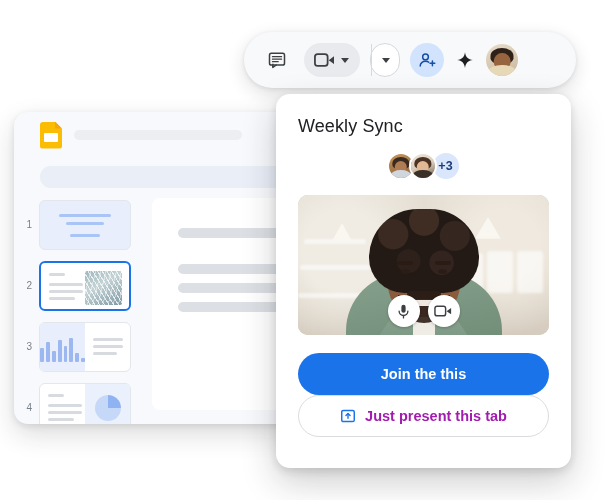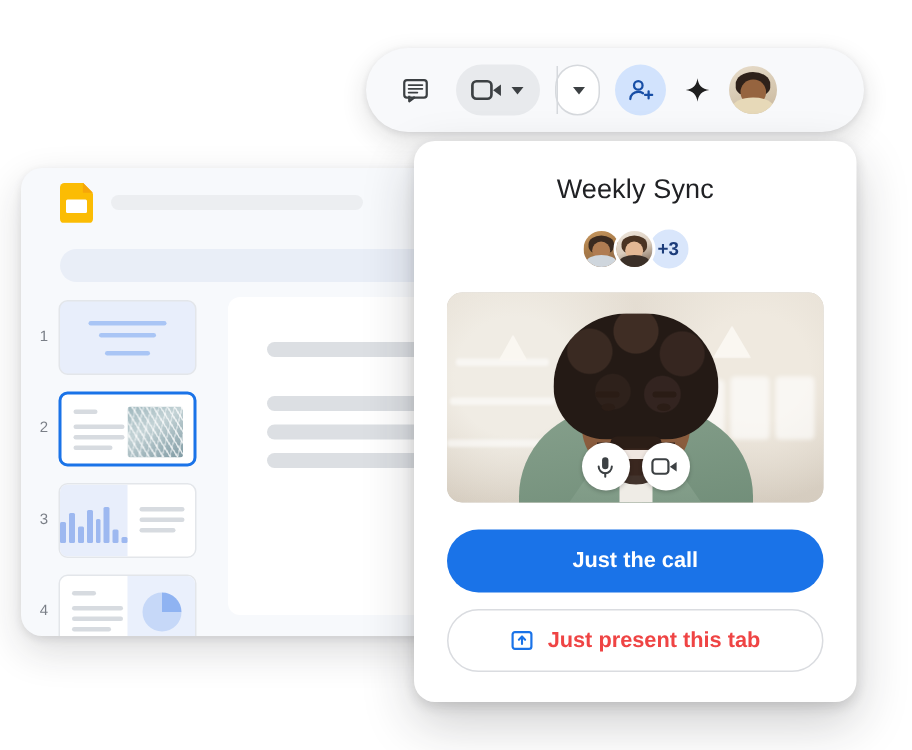--- a/index.html
+++ b/index.html
@@ -123,21 +123,21 @@
   .spark { display: flex; align-items: center; justify-content: center; width: 22px; }
   .tb-avatar { width: 32px; height: 32px; border-radius: 50%; overflow: hidden; flex: none; }
 
   
   .join-card {
     position: absolute; left: 276px; top: 94px; width: 295px; height: 374px;
     background: #fff; border-radius: 14px;
     box-shadow: 0 14px 34px rgba(32,33,36,.22), 0 3px 8px rgba(32,33,36,.14);
     padding: 22px 22px 0 22px;
   }
-  .jc-title { text-align: center; font-size: 18px; color: #202124; letter-spacing: .1px; }
+  .jc-title { text-align: left; font-size: 18px; color: #202124; letter-spacing: .1px; }
   .jc-people { display: flex; justify-content: center; align-items: center; margin-top: 14px; }
   .av {
     width: 28px; height: 28px; border-radius: 50%; overflow: hidden;
     border: 2px solid #fff; margin-left: -6px; position: relative;
   }
   .av:first-child { margin-left: 0; }
   .more-badge {
     width: 30px; height: 30px; border-radius: 50%; background: #d9e6fb;
     color: #1c3c7a; font-size: 12.5px; font-weight: bold;
     display: flex; align-items: center; justify-content: center;
@@ -155,22 +155,22 @@
   .vc-btn { width: 32px; height: 32px; border-radius: 50%; background: #fff;
             display: flex; align-items: center; justify-content: center;
             box-shadow: 0 1px 3px rgba(0,0,0,.22); }
 
   .btn-join {
     margin-top: 18px; height: 42px; width: 251px; border-radius: 21px;
     background: #1a73e8; color: #fff; font-size: 14.5px; font-weight: bold;
     display: flex; align-items: center; justify-content: center;
   }
   .btn-present {
-    margin-top: 11px; height: 42px; width: 251px; border-radius: 21px;
-    background: #fff; border: 1px solid #dadce0; color: #ef4444;
+    height: 42px; width: 251px; border-radius: 21px;
+    background: #fff; border: 1px solid #dadce0; color: #a21caf;
     font-size: 14.5px; font-weight: bold;
     display: flex; align-items: center; justify-content: center; gap: 9px;
   }
 
   
   .photo { position: absolute; inset: 0; }
   .ph-bg {
     position: absolute; inset: 0;
     background:
       radial-gradient(circle at 18% 40%, #f0ece4 0 18%, rgba(240,236,228,0) 42%),
@@ -428,21 +428,21 @@
         </div>
         <div class="vc-btn">
           <svg width="19" height="16" viewBox="0 0 26 20">
             <rect x="1.3" y="3.4" width="14.6" height="13.2" rx="3" stroke="#3c4043" stroke-width="2" fill="none"></rect>
             <path d="M17.2 10.2 L23.4 5.8 V14.6 Z" fill="#3c4043"></path>
           </svg>
         </div>
       </div>
     </div>
 
-    <div class="btn-join">Just the call</div>
+    <div class="btn-join">Join the this</div>
 
     <div class="btn-present">
       <svg width="16" height="16" viewBox="0 0 24 24">
         <rect x="2.6" y="3.6" width="18.8" height="16.8" rx="2.4" stroke="#1a73e8" stroke-width="2.2" fill="none"></rect>
         <path d="M12 15.5V8.4" stroke="#1a73e8" stroke-width="2.1" stroke-linecap="round"></path>
         <path d="M8.9 11.2 L12 8.1 L15.1 11.2" stroke="#1a73e8" stroke-width="2.1" fill="none" stroke-linecap="round" stroke-linejoin="round"></path>
       </svg>
       <span>Just present this tab</span>
     </div>
 

